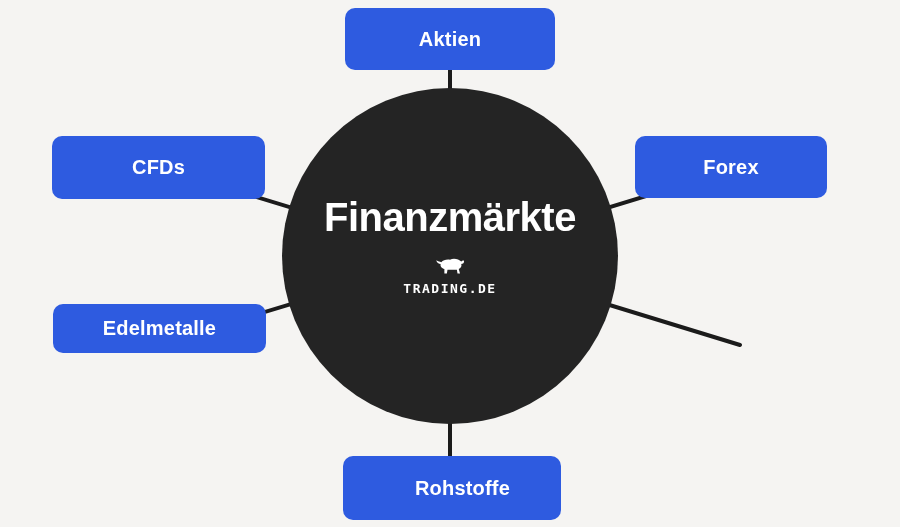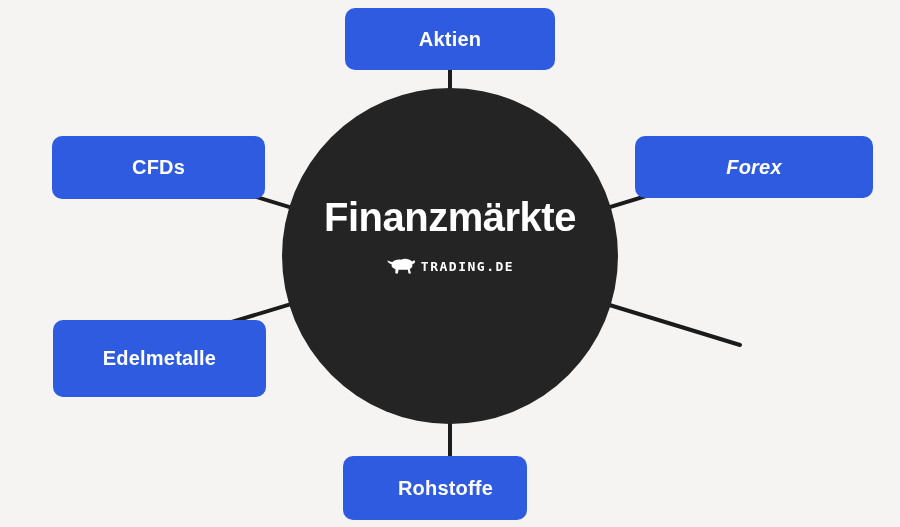--- a/index.html
+++ b/index.html
@@ -20,43 +20,44 @@
   .node{
     position:absolute;z-index:3;
     background:var(--node-fill);
     border-radius:10px;
     display:flex;align-items:center;justify-content:center;
     color:var(--text-light);
     font-size:20px;font-weight:700;
     letter-spacing:.2px;
   }
   .node-aktien        {left:345px;top:8px;  width:210px;height:62px;}
-  .node-forex         {left:635px;top:136px;width:238px;height:62px;font-style:italic;}
+  .node-forex         {left:635px;top:136px;width:192px;height:62px;}
   .node-aktien-indizes{left:633px;top:314px;width:215px;height:63px;}
-  .node-rohstoffe     {left:343px;top:456px;width:184px;height:64px;padding-left:21px;}
-  .node-edelmetalle   {left:53px; top:320px;width:213px;height:77px;}
+  .node-rohstoffe     {left:343px;top:456px;width:218px;height:64px;padding-left:21px;}
+  .node-edelmetalle   {left:53px; top:304px;width:213px;height:49px;}
   .node-cfds          {left:52px; top:136px;width:213px;height:63px;}
 
   .circle{
     position:absolute;z-index:2;
     left:282px;top:88px;width:336px;height:336px;
     background:var(--circle-fill);
     border-radius:50%;
     display:flex;flex-direction:column;align-items:center;
     padding-top:104px;
   }
   .circle-title{
     color:var(--text-light);
     font-size:40px;line-height:50px;font-weight:700;
     text-align:center;letter-spacing:-0.5px;
   }
   .logo{
     margin-top:15px;
     display:flex;align-items:center;gap:5px;
     color:var(--text-light);
+    flex-direction:column;
   }
   .logo .bull{width:30px;height:19px;display:block;}
   .logo .brand{
     font-family:"DejaVu Sans Mono",monospace;
     font-size:13px;font-weight:700;letter-spacing:1.5px;
   }
 </style>
 </head>
 <body>
 

